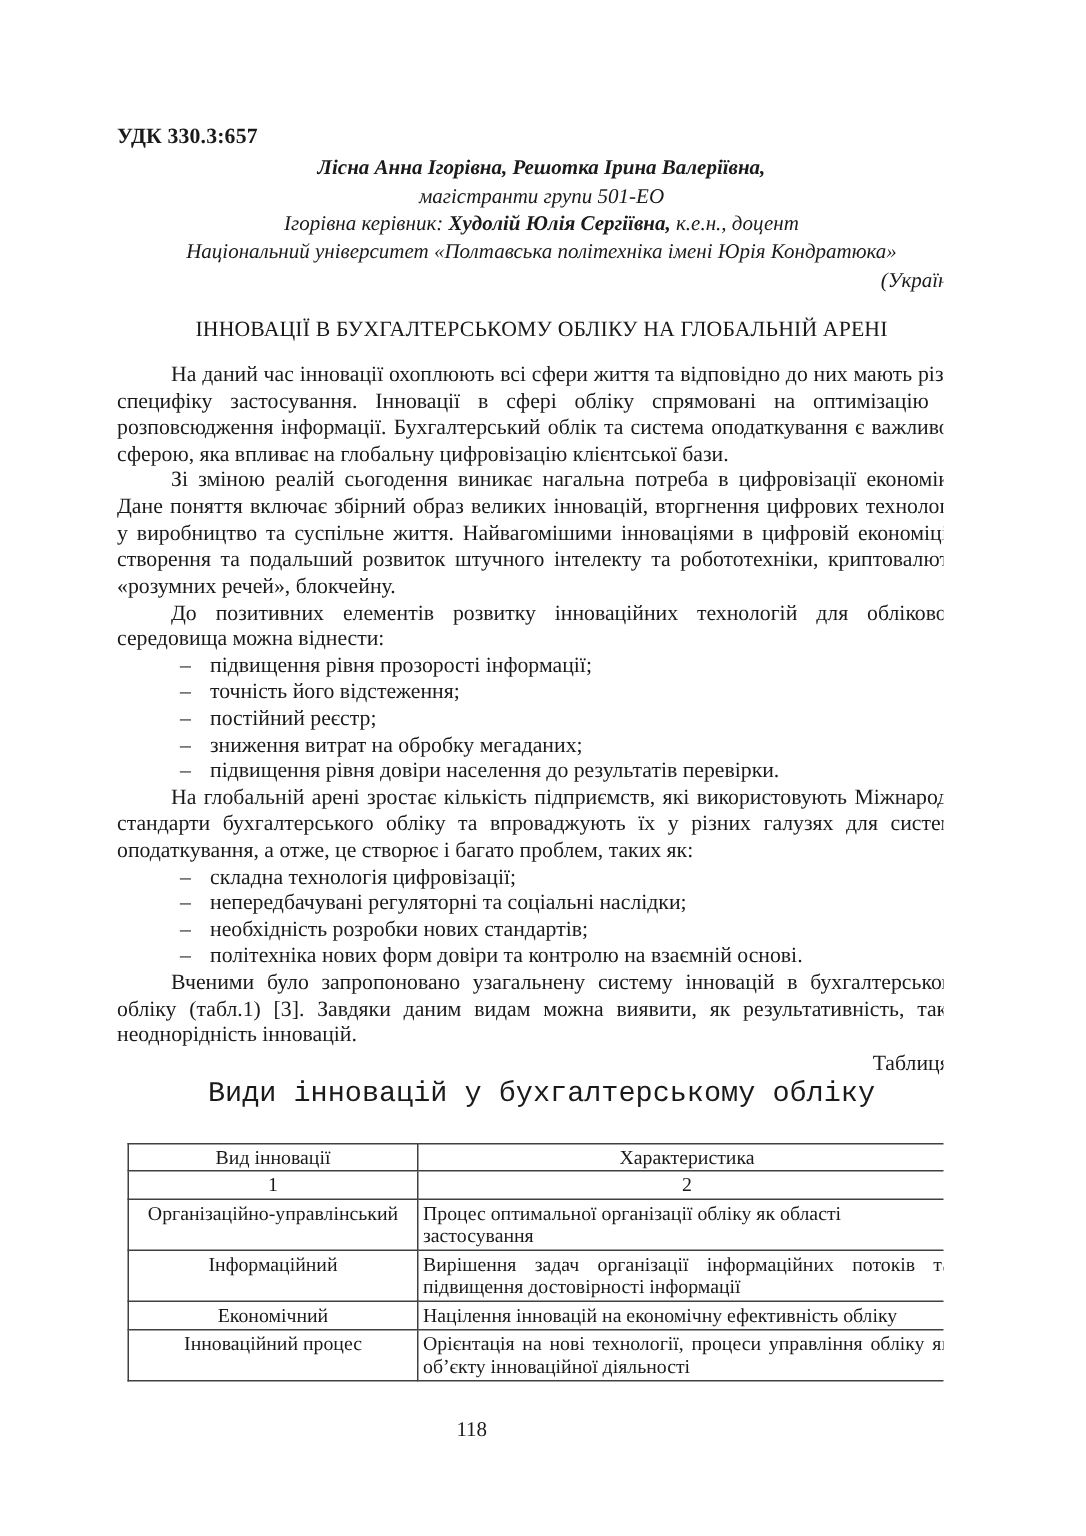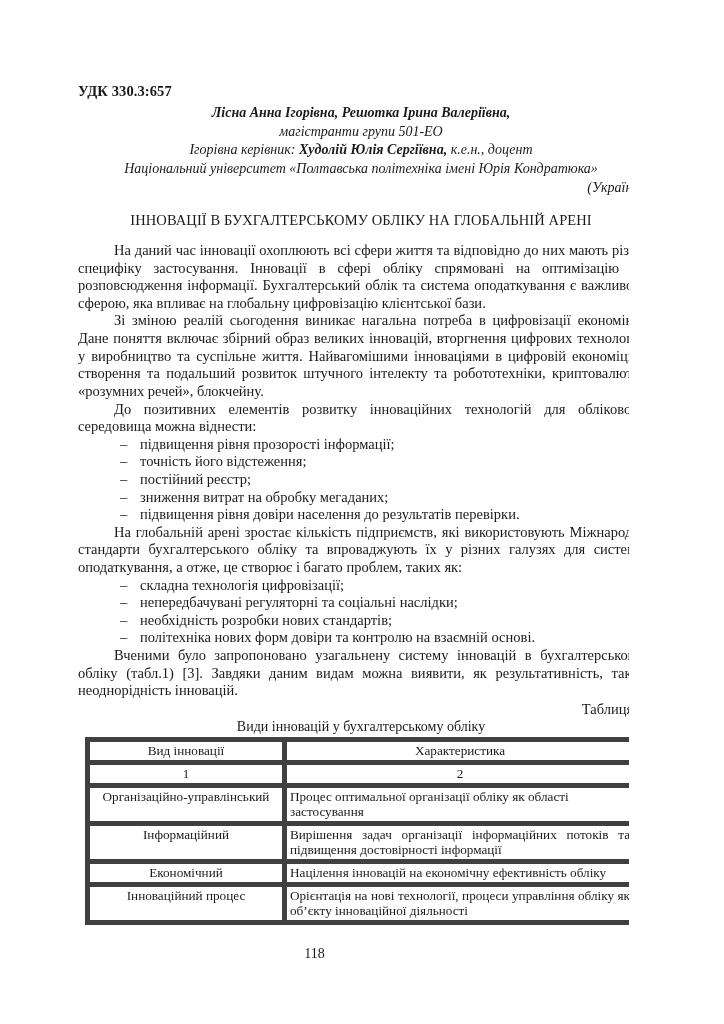--- a/index.html
+++ b/index.html
@@ -98,32 +98,33 @@
 
   
   .table-number {
     text-align: right;
     font-size: 14.5px;
     line-height: 1.215;
     margin-top: 1px;
   }
   .table-caption {
     text-align: center;
-    font-size: 14px;
-    line-height: 1.215;
-    margin-bottom: 2px;
+    font-size: 19px;
+    line-height: 1.215;
+    margin-bottom: 20px;
+    font-family: Liberation Mono, monospace;
   }
   table.innov {
     border-collapse: collapse;
     width: 553px;
     margin-left: 7px;
     table-layout: fixed;
   }
   table.innov td {
-    border: 5px solid #404040;
+    border: 1px solid #404040;
     font-size: 13.2px;
     line-height: 1.18;
     padding: 1px 3px 1px 3px;
     vertical-align: top;
   }
   table.innov td.c1 {
     width: 186px;
     text-align: center;
   }
   table.innov td.c2 {

